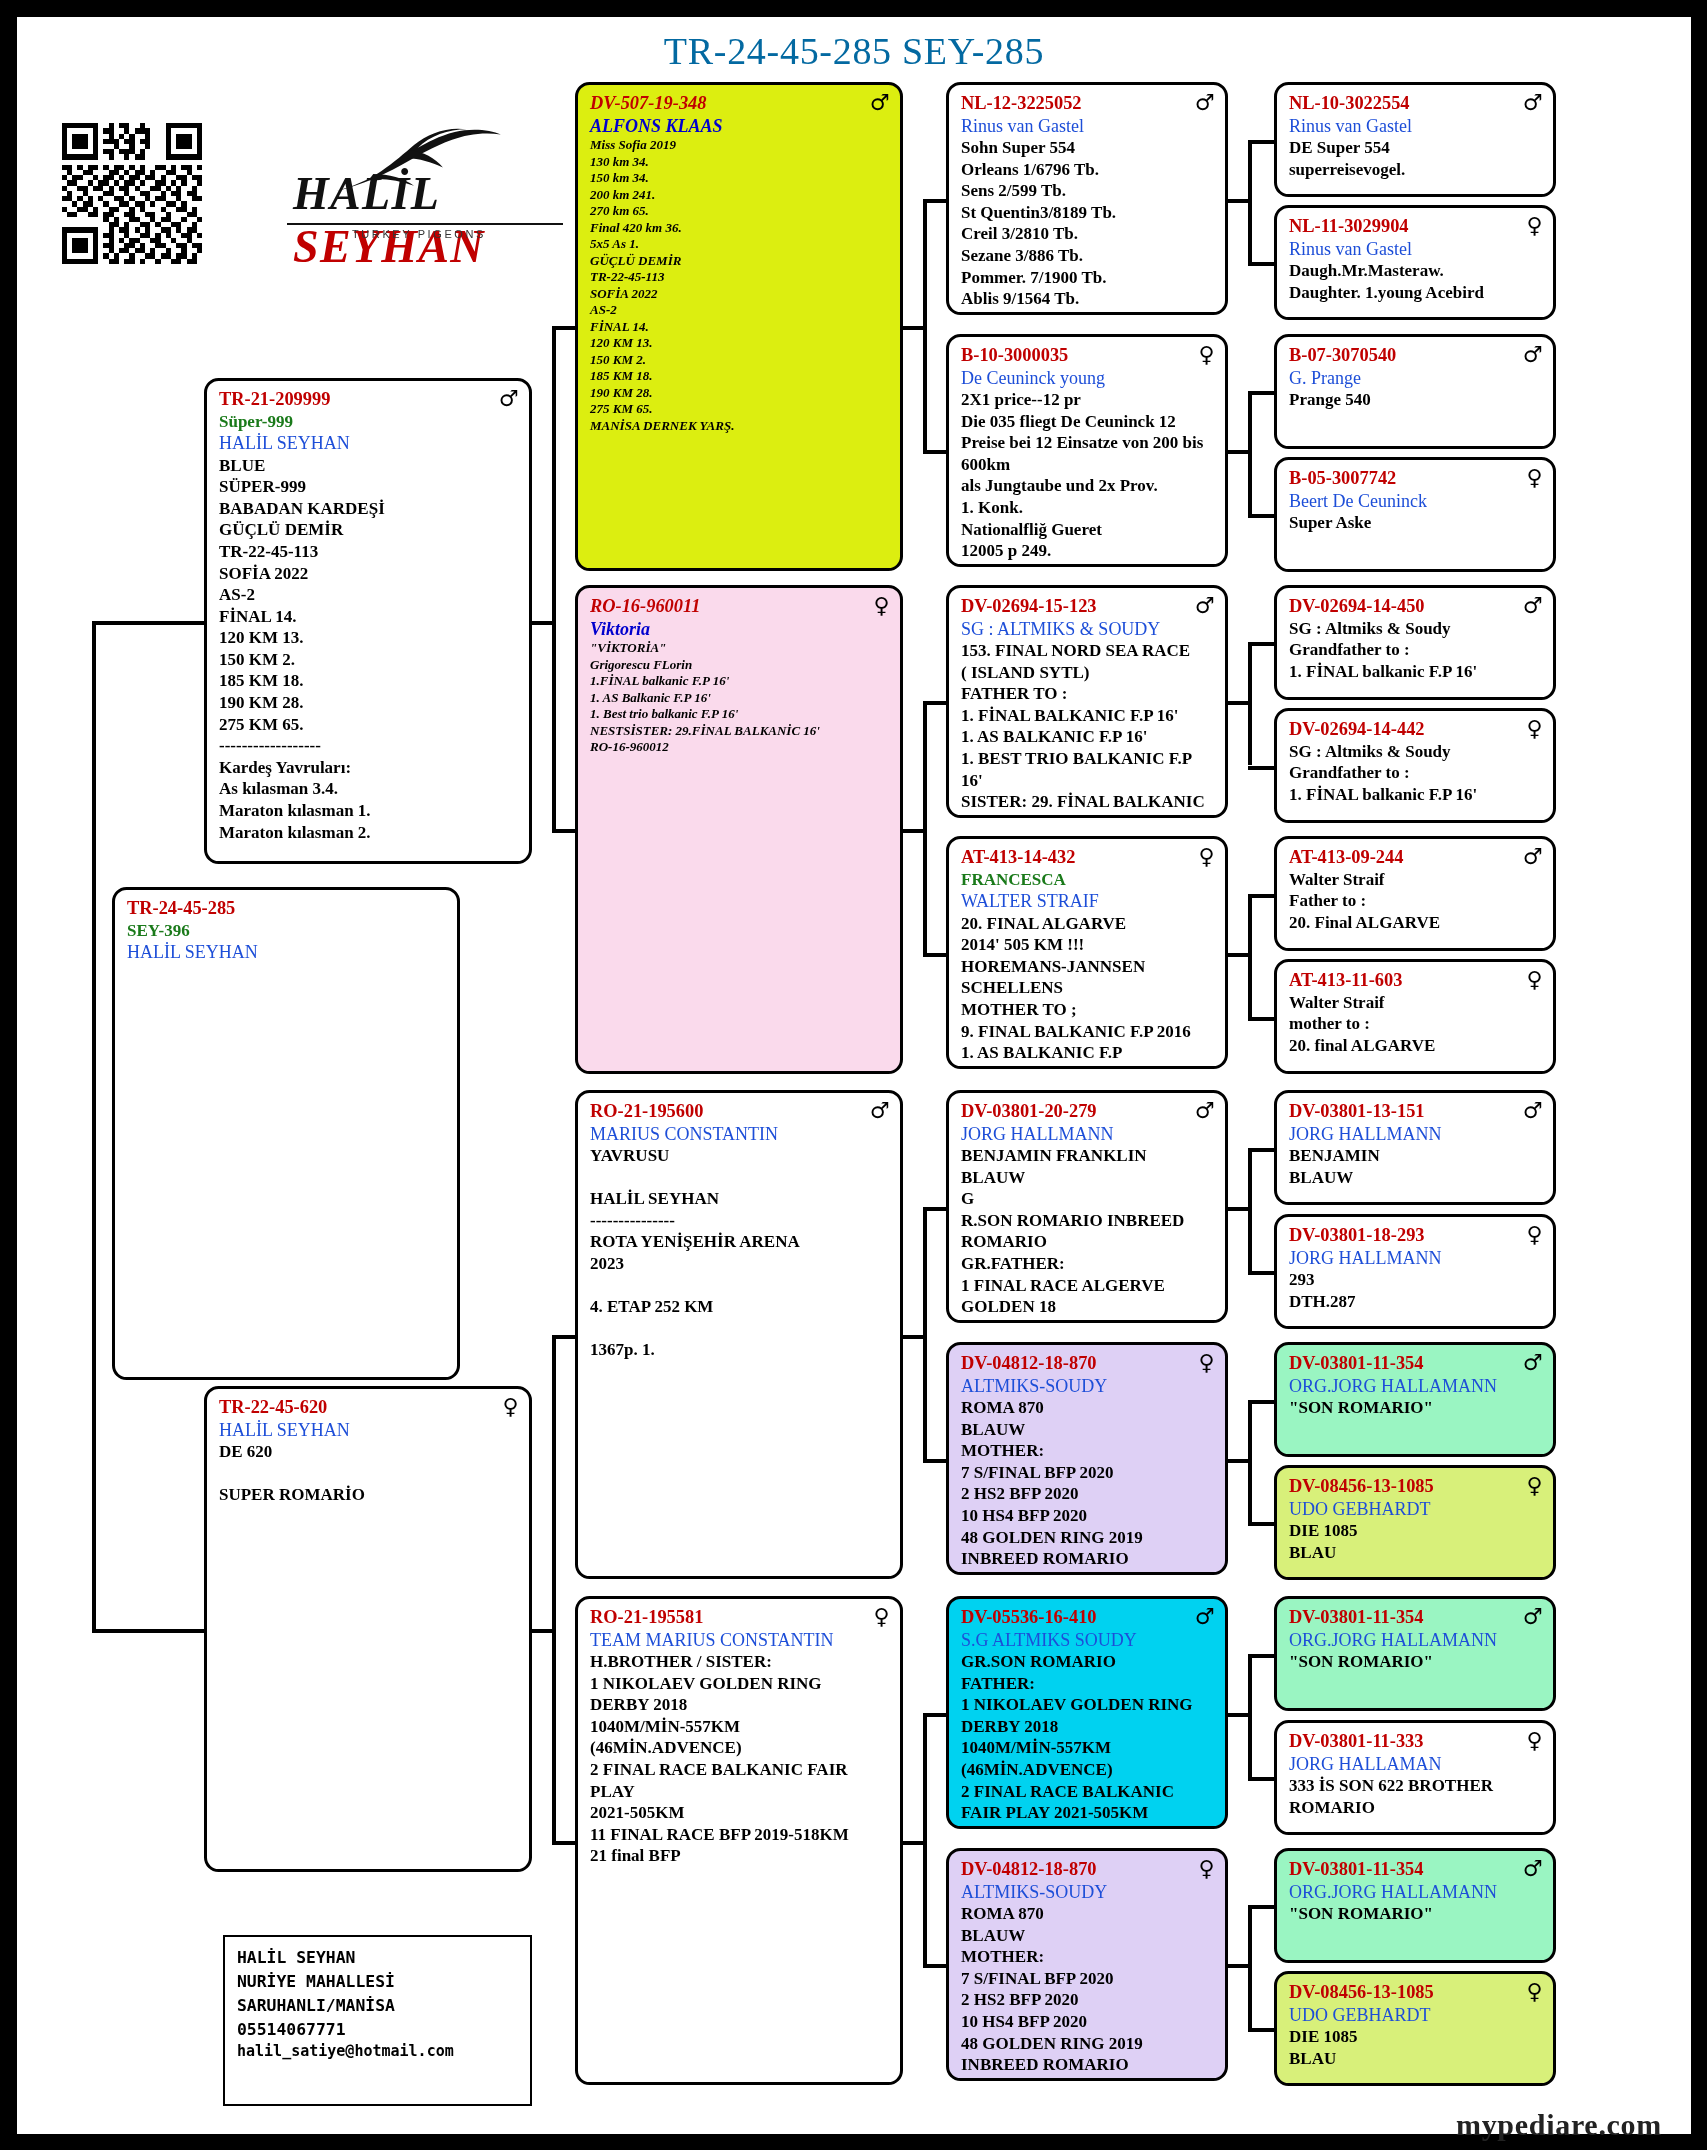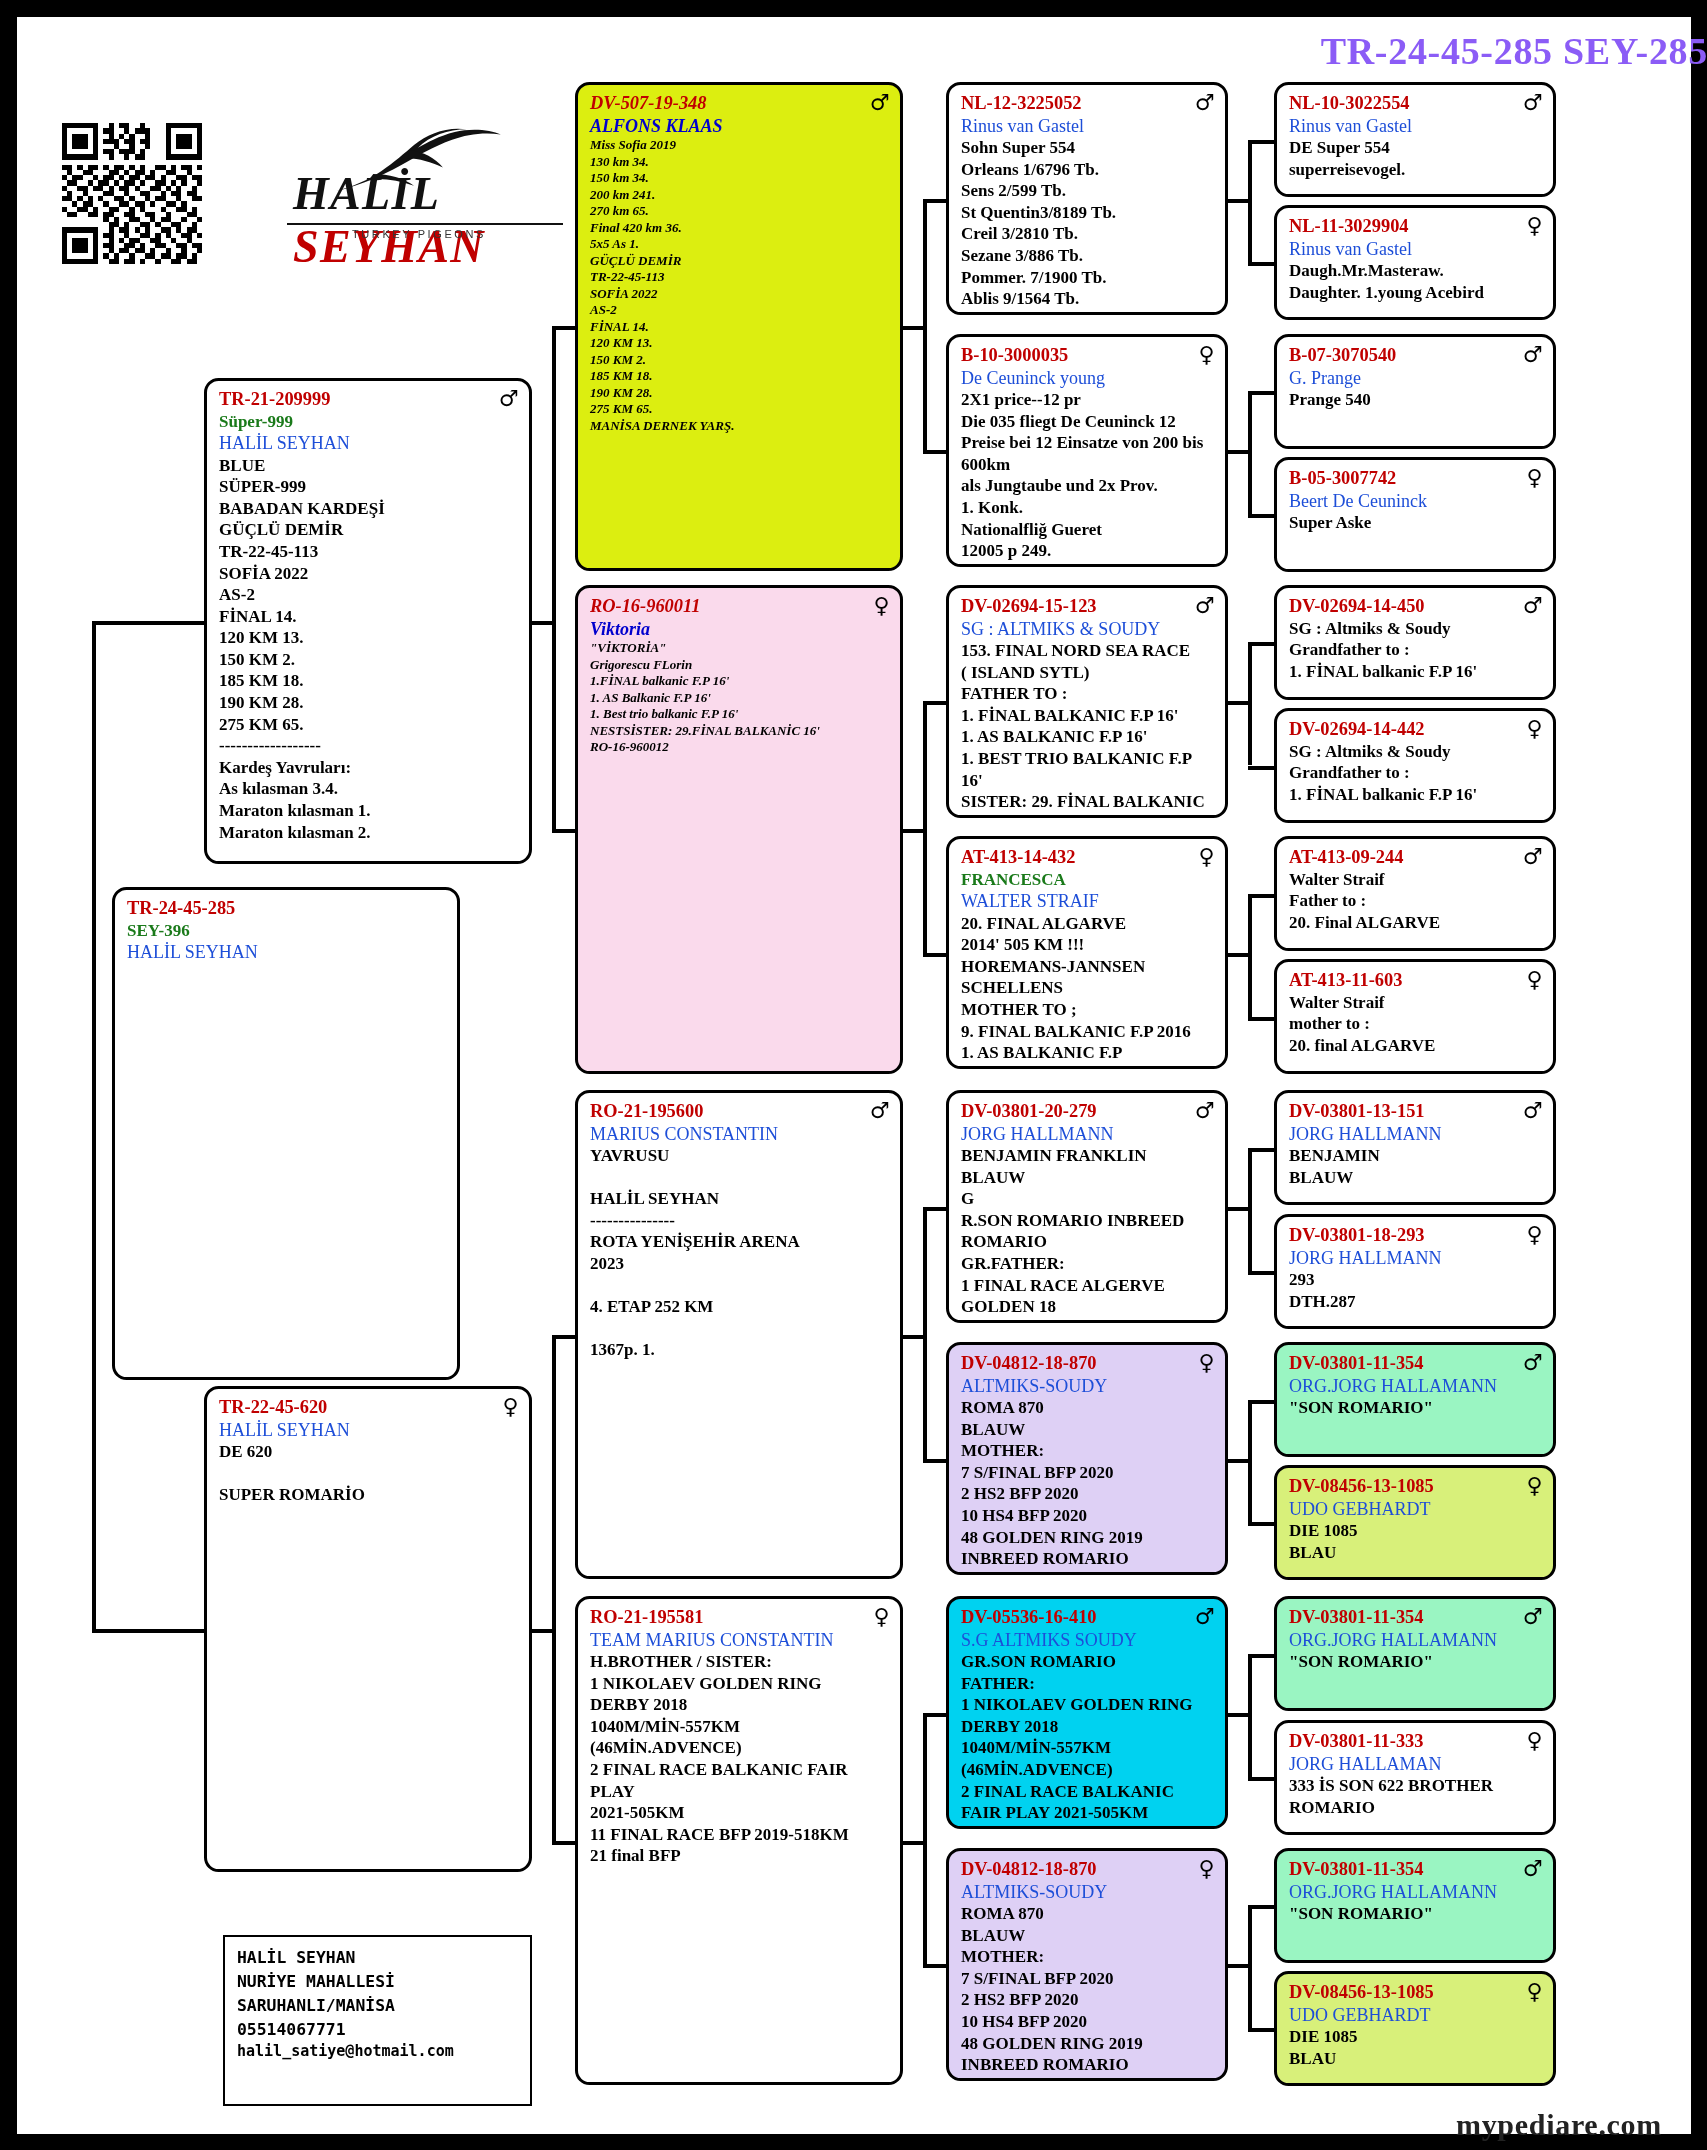--- a/index.html
+++ b/index.html
@@ -1,19 +1,19 @@
 <!DOCTYPE html>
 <html style="font-size:10.5px"><head>
 <meta charset="utf-8">
 <style>
   html,body{margin:0;padding:0;background:#000;}
   body{width:1708px;height:2151px;font-family:"Liberation Serif",serif;}
   .page{position:relative;width:1708px;height:2151px;background:#fff;overflow:hidden;}
   .frame{position:absolute;left:0;top:0;width:1708px;height:2151px;border:17px solid #000;box-sizing:border-box;}
-  .title{position:absolute;left:0;top:29px;width:1708px;text-align:right;font-weight:bold;font-size:38px;color:#8b5cf6;letter-spacing:0.7px;}
+  .title{position:absolute;left:0;top:29px;width:1708px;text-align:center;font-weight:normal;font-size:38px;color:#0369a1;letter-spacing:0.7px;}
   .logo-wrap{position:absolute;left:53px;top:105px;width:460px;height:151px;}
   .qr{position:absolute;left:0px;top:13px;width:158px;height:151px;}
   .qr svg{display:block;}
   .logo-text{position:absolute;left:227px;top:26px;width:282px;height:118px;}
   .bird{position:absolute;left:51px;top:-2.6px;}
   .halil-script{position:absolute;left:13px;top:36px;font-family:"Liberation Serif",serif;font-size:46px;font-style:italic;font-weight:bold;color:#111;letter-spacing:1.3px;}
   .halil-script .red{color:#c00000;}
   .turkey{position:absolute;left:72px;top:97px;font-family:"Liberation Sans",sans-serif;font-size:11px;letter-spacing:2.6px;color:#333;}
   .logo-line{position:absolute;left:6.6px;top:92px;width:276px;height:2px;background:#111;}
   .box{position:absolute;box-sizing:border-box;border:3.3px solid #000;border-radius:14.5px;background:#fff;padding:6.6px 9.2px 5.3px 12px;overflow:hidden;}

